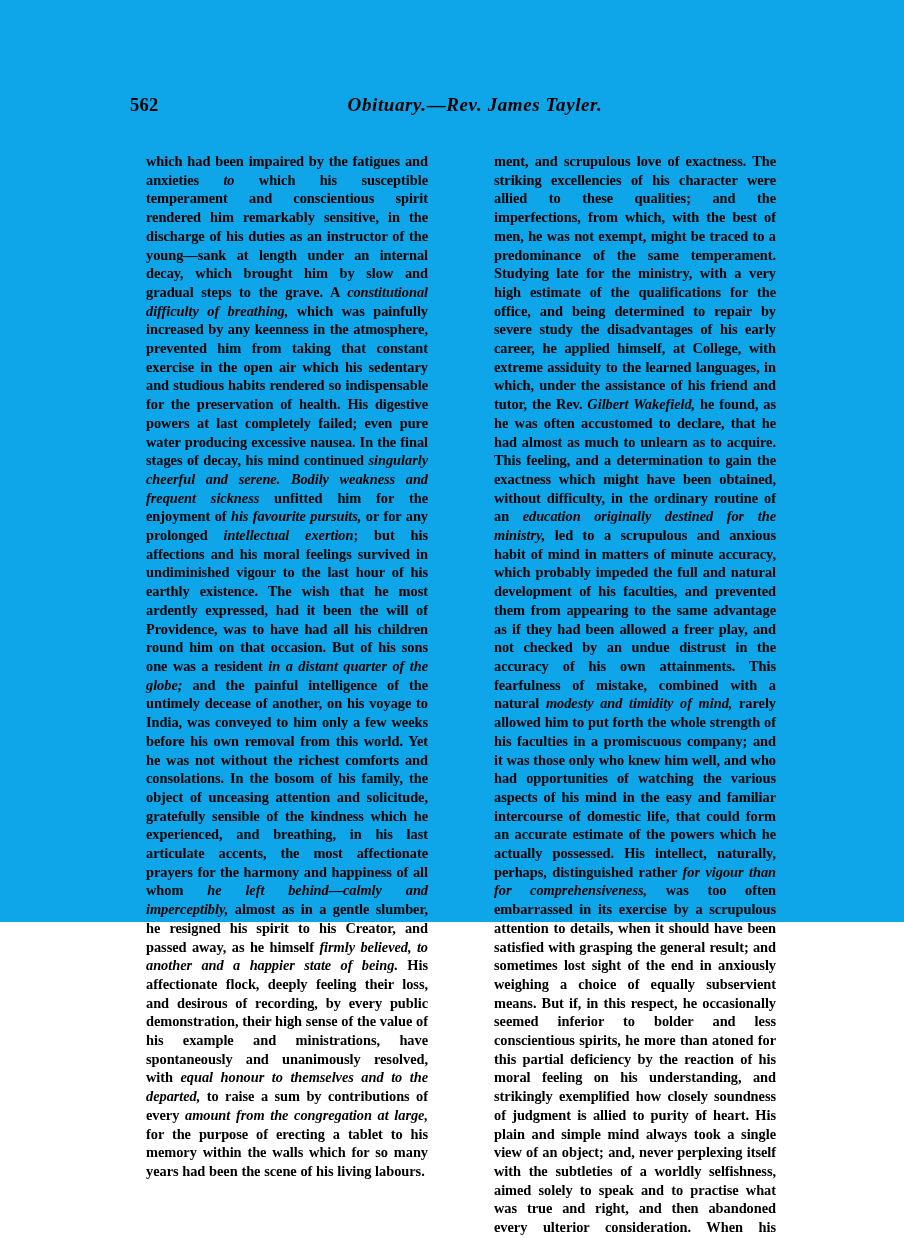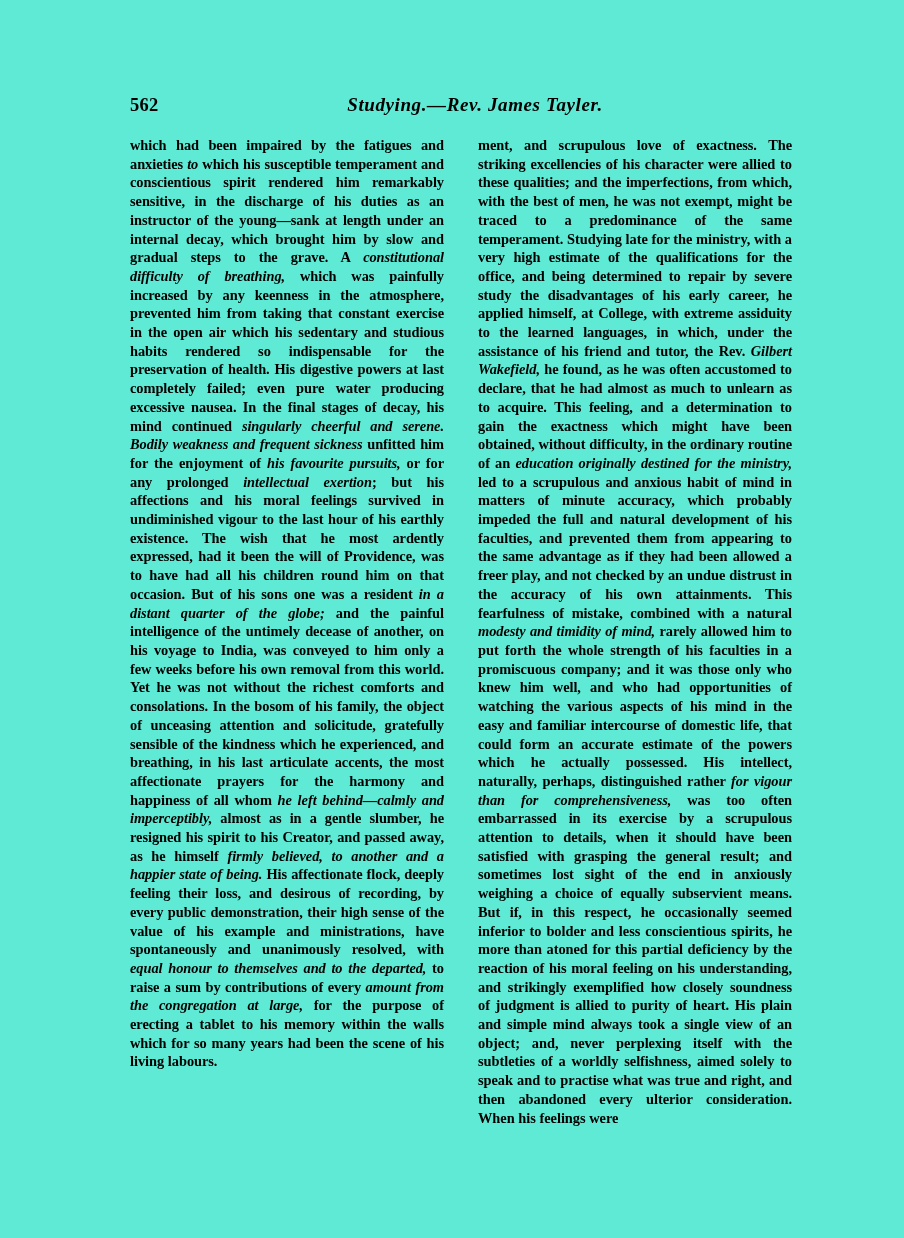--- a/index.html
+++ b/index.html
@@ -14,22 +14,22 @@
     font-family: "Liberation Serif", "DejaVu Serif", serif;
     color: #000000;
     position: relative;
     overflow: hidden;
   }
   .page {
     position: absolute;
     left: 0;
     top: 0;
     width: 904px;
-    height: 1238px;
-    background: #5eead4;
+    height: 922px;
+    background: #0ea5e9;
   }
   .page-header {
     position: absolute;
     left: 130px;
     top: 93px;
     width: 660px;
     height: 26px;
   }
   .folio {
     position: absolute;
@@ -69,42 +69,42 @@
     font-size: 14.4px;
     line-height: 18.7px;
     font-weight: bold;
     text-align: justify;
     text-justify: inter-word;
     letter-spacing: -0.05px;
     word-spacing: 0.2px;
     hyphens: manual;
   }
   .col-text p {
-    margin: 0;
+    margin: 16px;
   }
   .col-text p.indent {
     text-indent: 15px;
   }
   .col-text i {
     font-style: italic;
     font-weight: bold;
   }
   
   .col-text, .page-header {
     -webkit-font-smoothing: none;
   }
 </style>
 </head>
 <body>
 
 <div class="page">
 
   <div class="page-header">
     <span class="folio">562</span>
-    <span class="running-title">Studying.—Rev. James Tayler.</span>
+    <span class="running-title">Obituary.—Rev. James Tayler.</span>
   </div>
 
   <div class="columns">
     <div class="column">
       <div class="col-text" id="left-col">
           <p><span>which had been impaired by the fatigues and anxieties </span><i>to</i><span> which his susceptible temperament and conscientious spirit rendered him remarkably sensitive, in the discharge of his duties as an instructor of the young—sank at length under an internal decay, which brought him by slow and gradual steps to the grave. A </span><i>constitutional difficulty of breathing,</i><span> which was painfully increased by any keenness in the atmosphere, prevented him from taking that constant exercise in the open air which his sedentary and studious habits rendered so indispensable for the preservation of health. His digestive powers at last completely failed; even pure water producing excessive nausea. In the final stages of decay, his mind continued </span><i>singularly cheerful and serene.</i><span> </span><i>Bodily weakness and frequent sickness</i><span> unfitted him for the enjoyment of </span><i>his favourite pursuits,</i><span> or for any prolonged </span><i>intellectual exertion</i><span>; but his affections and his moral feelings survived in undiminished vigour to the last hour of his earthly existence. The wish that he most ardently expressed, had it been the will of Providence, was to have had all his children round him on that occasion. But of his sons one was a resident </span><i>in a distant quarter of the globe;</i><span> and the painful intelligence of the untimely decease of another, on his voyage to India, was conveyed to him only a few weeks before his own removal from this world. Yet he was not without the richest comforts and consolations. In the bosom of his family, the object of unceasing attention and solicitude, gratefully sensible of the kindness which he experienced, and breathing, in his last articulate accents, the most affectionate prayers for the harmony and happiness of all whom </span><i>he left behind—calmly and imperceptibly,</i><span> almost as in a gentle slumber, he resigned his spirit to his Creator, and passed away, as he himself </span><i>firmly believed, to another and a happier state of being.</i><span> His affectionate flock, deeply feeling their loss, and desirous of recording, by every public demonstration, their high sense of the value of his example and ministrations, have spontaneously and unanimously resolved, with </span><i>equal honour to themselves and to the departed,</i><span> to raise a sum by contributions of every </span><i>amount from the congregation at large,</i><span> for the purpose of erecting a tablet to his memory within the walls which for so many years had been the scene of his living labours.</span></p>
         </div>
     </div>
     <div class="column">
       <div class="col-text" id="right-col">

